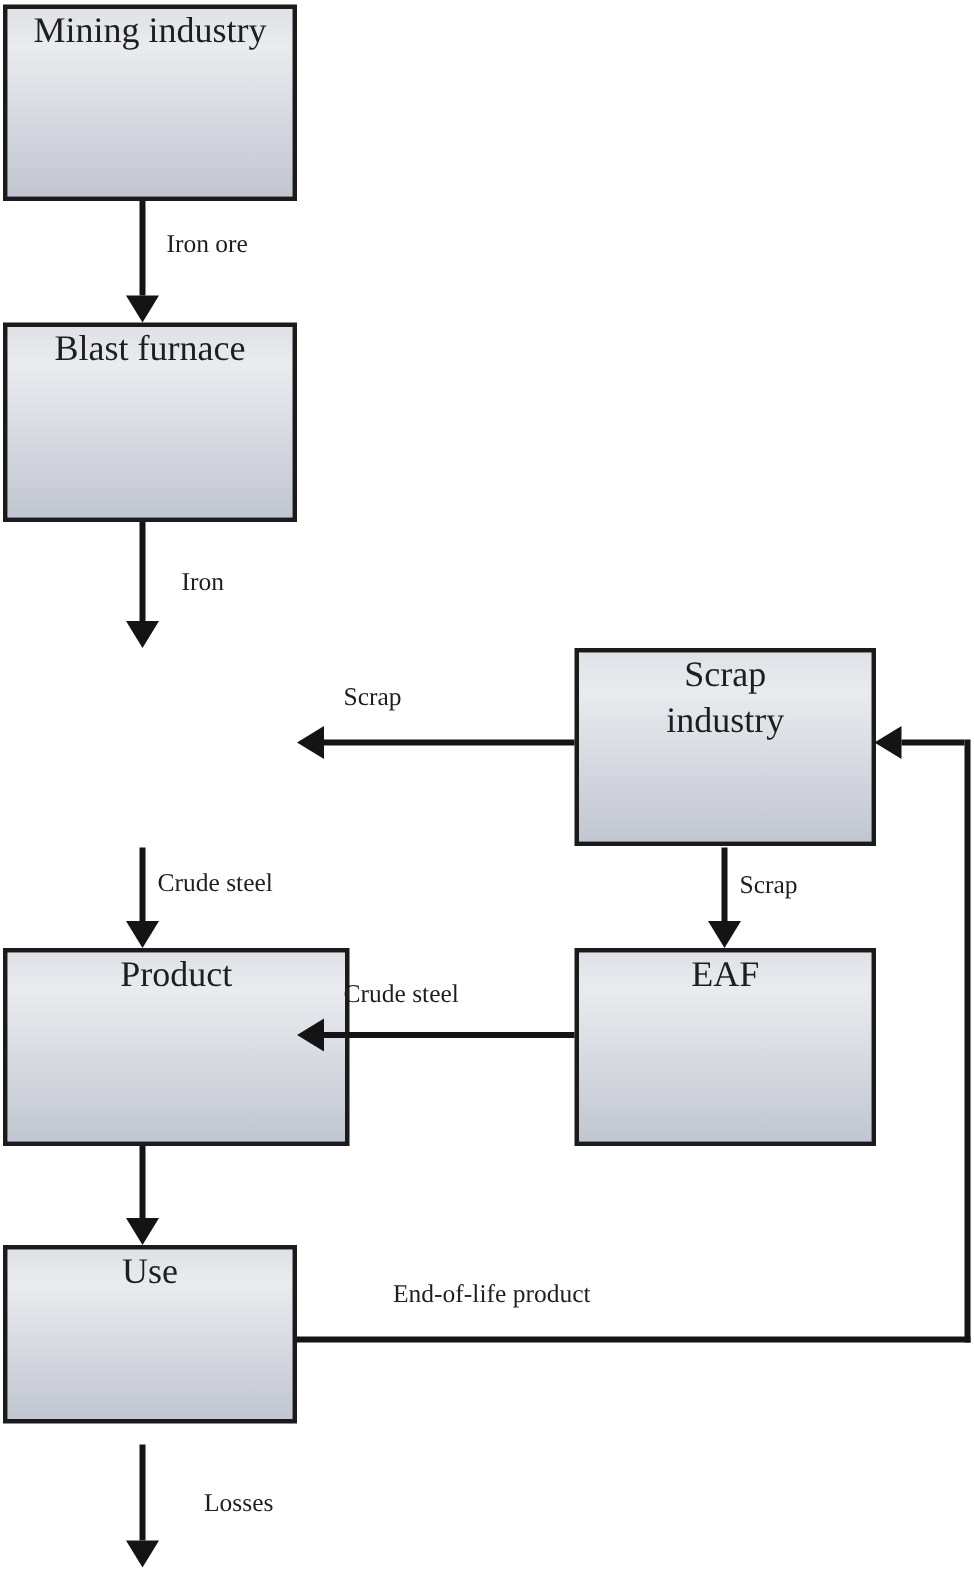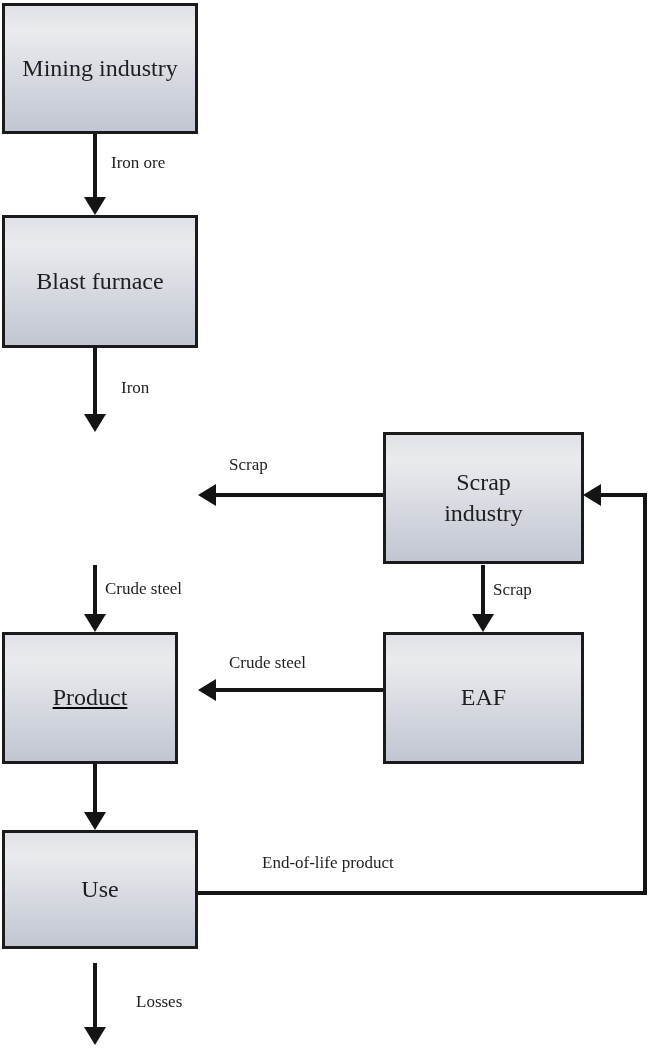--- a/index.html
+++ b/index.html
@@ -14,21 +14,21 @@
   .node {
     position: absolute;
     box-sizing: border-box;
     border: 3px solid var(--box-border, #1b1b1b);
     background: linear-gradient(to bottom,
       var(--box-top, #dfe1e6) 0%,
       var(--box-mid, #e9ebee) 20%,
       var(--box-low, #d5d8df) 60%,
       var(--box-bottom, #c2c6d1) 100%);
     display: flex;
-    align-items: center;
+    align-items: flex-start;
     justify-content: center;
   }
   .node .lbl {
     font-size: 24px;
     color: var(--text, #1e1e1e);
     text-align: center;
     line-height: 1.3;
     white-space: pre-line;
   }
   .shaft-v { position: absolute; width: 4px; background: var(--line, #141414); }
@@ -49,21 +49,21 @@
     position: absolute;
     font-size: 17px;
     color: var(--text, #1e1e1e);
     white-space: nowrap;
   }
 
   
   #n-mining  { left: 2px;   top: 3px;   width: 196px; height: 131px; }
   #n-blast   { left: 2px;   top: 215px; width: 196px; height: 133px; }
   #n-bof     { left: 2px;   top: 432px; width: 196px; height: 133px; }
-  #n-product { left: 2px;   top: 632px; width: 176px; height: 132px; text-decoration: underline; }
+  #n-product { left: 2px;   top: 632px; width: 231px; height: 132px; }
   #n-use     { left: 2px;   top: 830px; width: 196px; height: 119px; }
   
   #n-scrap   { left: 383px; top: 432px; width: 201px; height: 132px; }
   #n-eaf     { left: 383px; top: 632px; width: 201px; height: 132px; }
 
   
   #a1s { left: 93px; top: 134px; height: 63px; }
   #a1h { left: 84px; top: 197px; }
   #a2s { left: 93px; top: 348px; height: 66px; }
   #a2h { left: 84px; top: 414px; }

